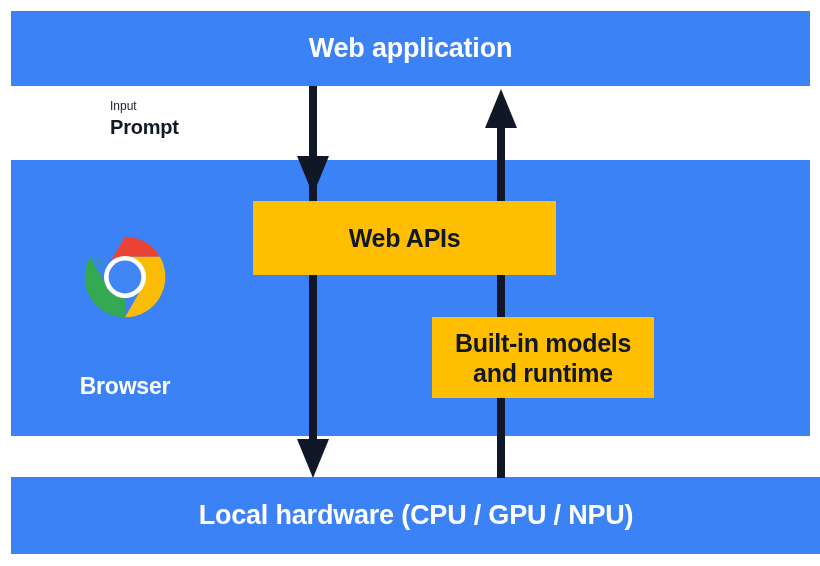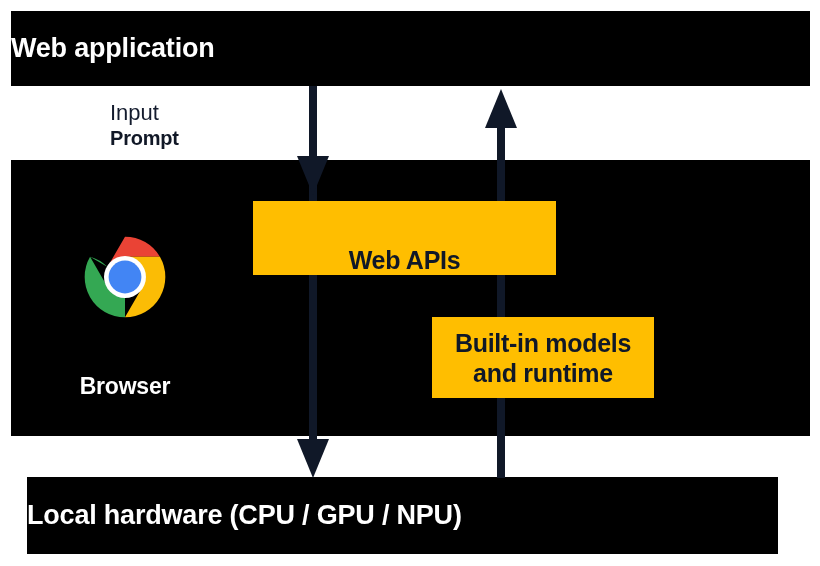--- a/index.html
+++ b/index.html
@@ -14,42 +14,42 @@
     position: relative;
     width: 820px;
     height: 566px;
     background: #ffffff;
     overflow: hidden;
   }
 
   
   .layer {
     position: absolute;
-    background: #000000;
+    background: #3b82f6;
     display: flex;
     align-items: center;
-    justify-content: flex-start;
+    justify-content: center;
   }
   #layer-web-application {
     left: 11px;
     top: 11px;
     width: 799px;
     height: 75px;
   }
   #layer-browser {
     left: 11px;
     top: 160px;
     width: 799px;
     height: 276px;
     display: block;
   }
   #layer-local-hardware {
-    left: 27px;
+    left: 11px;
     top: 477px;
-    width: 751px;
+    width: 810px;
     height: 77px;
   }
   .layer-label {
     color: #ffffff;
     font-weight: bold;
     font-size: 27px;
     letter-spacing: -0.2px;
     line-height: 1;
     white-space: nowrap;
   }
@@ -65,21 +65,21 @@
     text-align: left;
   }
   #io-output {
     right: 48px;
     top: 100px;
     text-align: right;
   }
   .io-kind {
     display: block;
     color: #141c2e;
-    font-size: 22px;
+    font-size: 12px;
     font-weight: normal;
     white-space: nowrap;
   }
   .io-value {
     display: block;
     color: #111827;
     font-size: 20px;
     font-weight: bold;
     letter-spacing: -0.2px;
     white-space: nowrap;
@@ -132,21 +132,20 @@
     display: flex;
     align-items: center;
     justify-content: center;
     text-align: center;
   }
   #box-web-apis {
     left: 253px;
     top: 201px;
     width: 303px;
     height: 74px;
-    align-items: flex-end;
   }
   #box-builtin-models {
     left: 432px;
     top: 317px;
     width: 222px;
     height: 81px;
   }
   .yellow-box-label {
     color: #101828;
     font-weight: bold;

